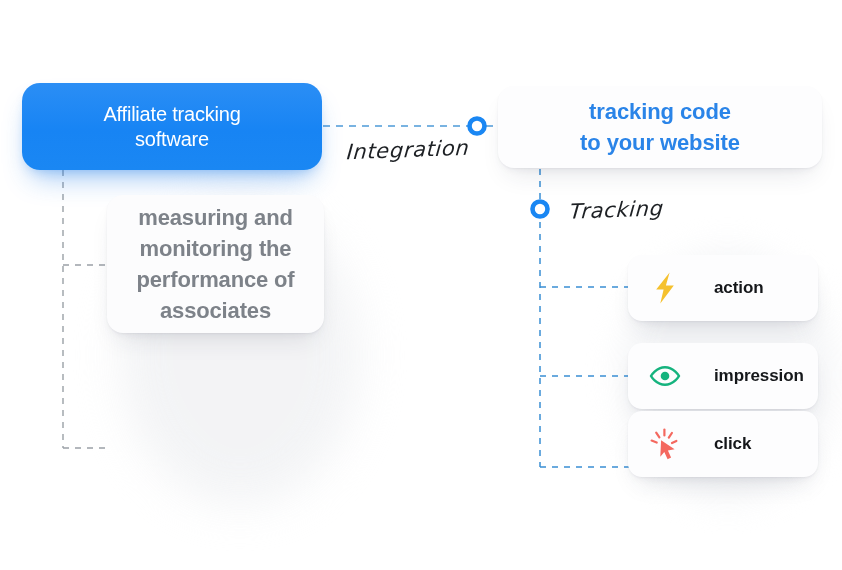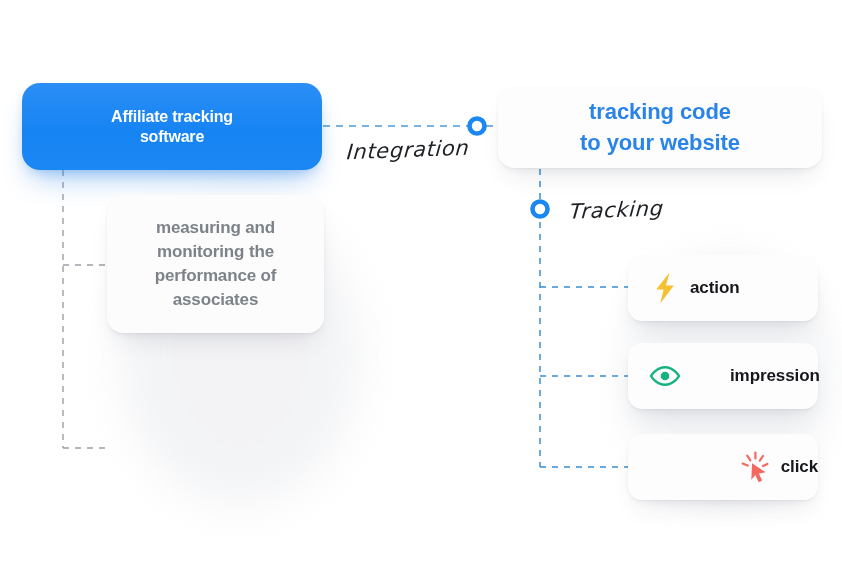--- a/index.html
+++ b/index.html
@@ -61,22 +61,22 @@
     left: 22px; top: 83px;
     width: 300px; height: 87px;
     border-radius: 18px;
     background: linear-gradient(180deg,#2b8ef5 0%,#1784f4 55%,#1a87f3 100%);
     box-shadow:
       0 16px 28px -10px rgba(24,120,230,.45),
       0 5px 12px -5px rgba(24,120,230,.30);
   }
   #root-card .label {
     color:#ffffff;
-    font-size: 16px;
-    font-weight: 700;
+    font-size: 20px;
+    font-weight: 400;
     line-height: 1.22;
     text-align: center;
     letter-spacing: -0.2px;
     white-space: pre-line;
   }
 
   
   #code-card {
     left: 498px; top: 86px;
     width: 324px; height: 82px;
@@ -91,49 +91,49 @@
     white-space: pre-line;
   }
 
   
   .desc-card {
     width: 217px;
     background: #fcfcfd;
   }
   .desc-card .label {
     color:#7d8289;
-    font-size: 17px;
+    font-size: 22px;
     font-weight: 600;
     line-height: 1.42;
     text-align: center;
     letter-spacing: -0.15px;
     white-space: pre-line;
   }
   #desc-card-1 { left: 107px; top: 195px; height: 138px; }
   #desc-card-2 { left: 107px; top: 370px; height: 132px; }
 
   
   .icon-card {
     left: 628px;
     width: 190px; height: 66px;
     justify-content: flex-start;
     padding-left: 20px;
     border-radius: 14px;
   }
   #icon-card-action     { top: 255px; }
-  #icon-card-impression { top: 343px; gap: 40px; }
-  #icon-card-click      { top: 434px; justify-content: flex-end; }
+  #icon-card-impression { top: 343px; }
+  #icon-card-click      { top: 411px; }
 
   .icon-wrap {
     width: 34px; height: 34px;
     flex: 0 0 34px;
     display: flex; align-items: center; justify-content: center;
   }
   .icon-card .label {
-    margin-left: 8px;
+    margin-left: 32px;
     color:#15171a;
     font-size: 17px;
     font-weight: 700;
     letter-spacing: -0.1px;
   }
 
   
   .hand {
     position: absolute;
     z-index: 3;

